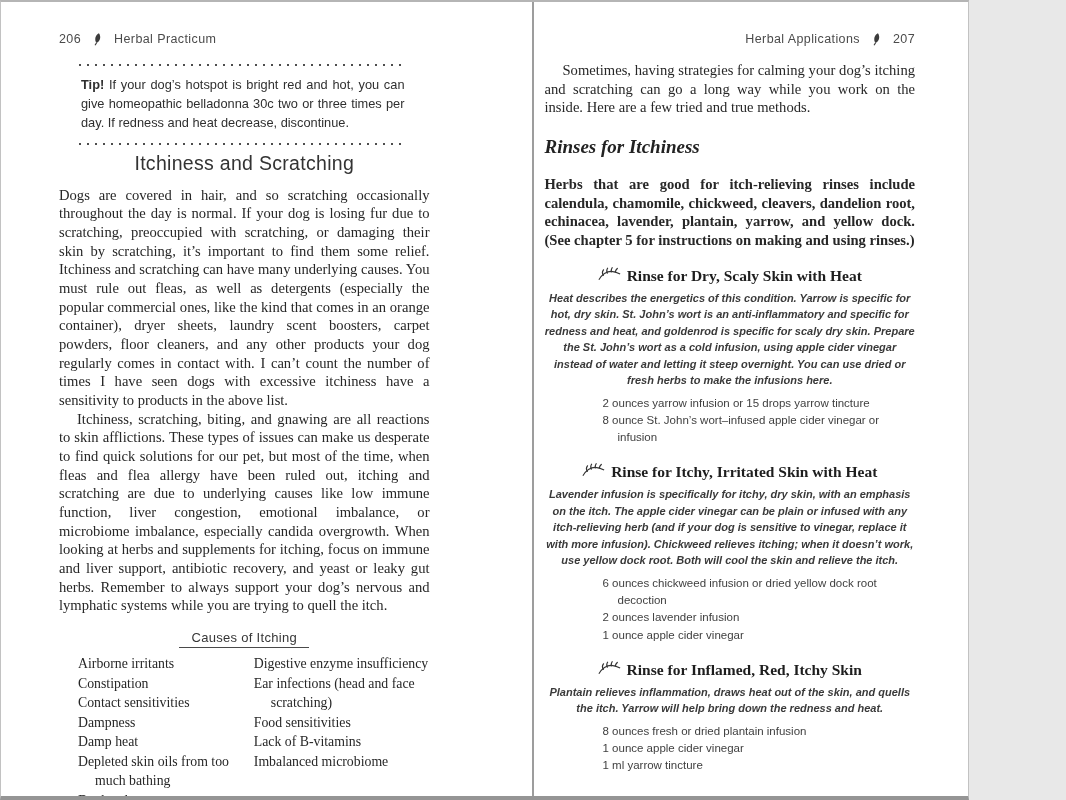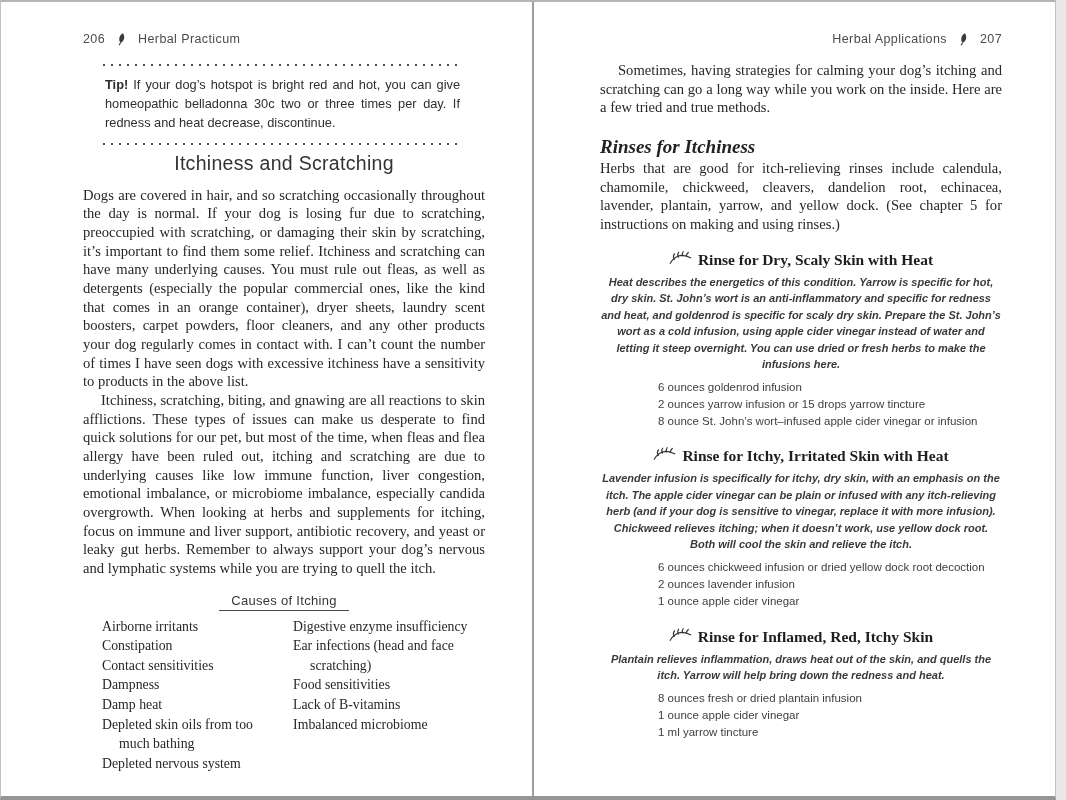--- a/index.html
+++ b/index.html
@@ -1,22 +1,22 @@
 <!DOCTYPE html>
 <html><head>
 <meta charset="utf-8">
 <style>
   * { margin:0; padding:0; box-sizing:border-box; }
   html,body { background:#e8e8e8; }
   body { width:1066px; height:800px; font-family:"Liberation Serif", serif; }
 
   .spread {
-    position:relative; width:1056px; height:800px; background:#ffffff;
+    position:relative; width:969px; height:800px; background:#ffffff;
     border:1px solid #c2c2c2; border-top:2px solid #b5b5b5; border-bottom:4px solid #959595;
-    display:flex; overflow:hidden;padding-left:24px;
+    display:flex; overflow:hidden;
   }
   .gutter {
     position:absolute; left:531px; top:0; width:2px; height:100%;
     background:#9d9d9d;
   }
   .page { width:533px; height:100%; overflow:hidden; }
   .page-left  { padding:30px 55px 0 58px; }
   .page-right { padding:30px 53px 0 60px;border-radius:25px; }
 
   
@@ -66,21 +66,21 @@
   .causes-col.col-a { width:200px; }
   .causes-col.col-b { width:212px; margin-left:10px; }
   .causes-col li { padding-left:17px; text-indent:-17px; }
 
   
   .intro-par { margin-top:15px; }
   .sub-title {
     font-size:19px; font-weight:bold; font-style:italic; color:#222;
     margin-top:19px;
   }
-  .sub-par { margin-top:1px; }
+  .sub-par { margin-top:17px;font-weight:bold; }
 
   .recipe { margin-top:17px; }
   .recipe-title {
     text-align:center; font-size:15.5px; font-weight:bold; color:#1e1e1e;
     display:flex; align-items:center; justify-content:center; gap:6px;
   }
   .sprig-icon svg { display:block; margin-top:-4px; }
   .recipe-desc {
     font-family:"Liberation Sans", sans-serif; font-style:italic; font-weight:bold;
     font-size:11px; line-height:1.5; color:#3a3a3a; text-align:center;
@@ -176,21 +176,20 @@
         <span class="sprig-icon">
           <svg width="23" height="14" viewBox="0 0 26 15">
               <path d="M1 14 C7 4 15 2 25 7.5" fill="none" stroke="#333" stroke-width="1.2"></path>
               <path d="M6 9 C4.5 6.5 4.8 4.5 6.2 2.8 M10.5 6.5 C9.6 4.4 9.8 2.6 10.8 1 M15 5.2 C14.8 3.2 15.2 1.6 16 .4 M19.5 5.4 C19.8 3.6 20.6 2.2 21.8 1.2" fill="none" stroke="#333" stroke-width="1.4" stroke-linecap="round"></path>
             </svg>
         </span>
         <span>Rinse for Dry, Scaly Skin with Heat</span>
       </div>
       <p class="recipe-desc">Heat describes the energetics of this condition. Yarrow is specific for hot, dry skin. St. John’s wort is an anti-inflammatory and specific for redness and heat, and goldenrod is specific for scaly dry skin. Prepare the St. John’s wort as a cold infusion, using apple cider vinegar instead of water and letting it steep overnight. You can use dried or fresh herbs to make the infusions here.</p>
       <ul class="ingredients">
-        <li>6 ounces goldenrod infusion</li>
         <li>2 ounces yarrow infusion or 15 drops yarrow tincture</li>
         <li>8 ounce St. John’s wort–infused apple cider vinegar or infusion</li>
       </ul>
     </div>
 
     <div class="recipe">
       <div class="recipe-title">
         <span class="sprig-icon">
           <svg width="23" height="14" viewBox="0 0 26 15">
               <path d="M1 14 C7 4 15 2 25 7.5" fill="none" stroke="#333" stroke-width="1.2"></path>

